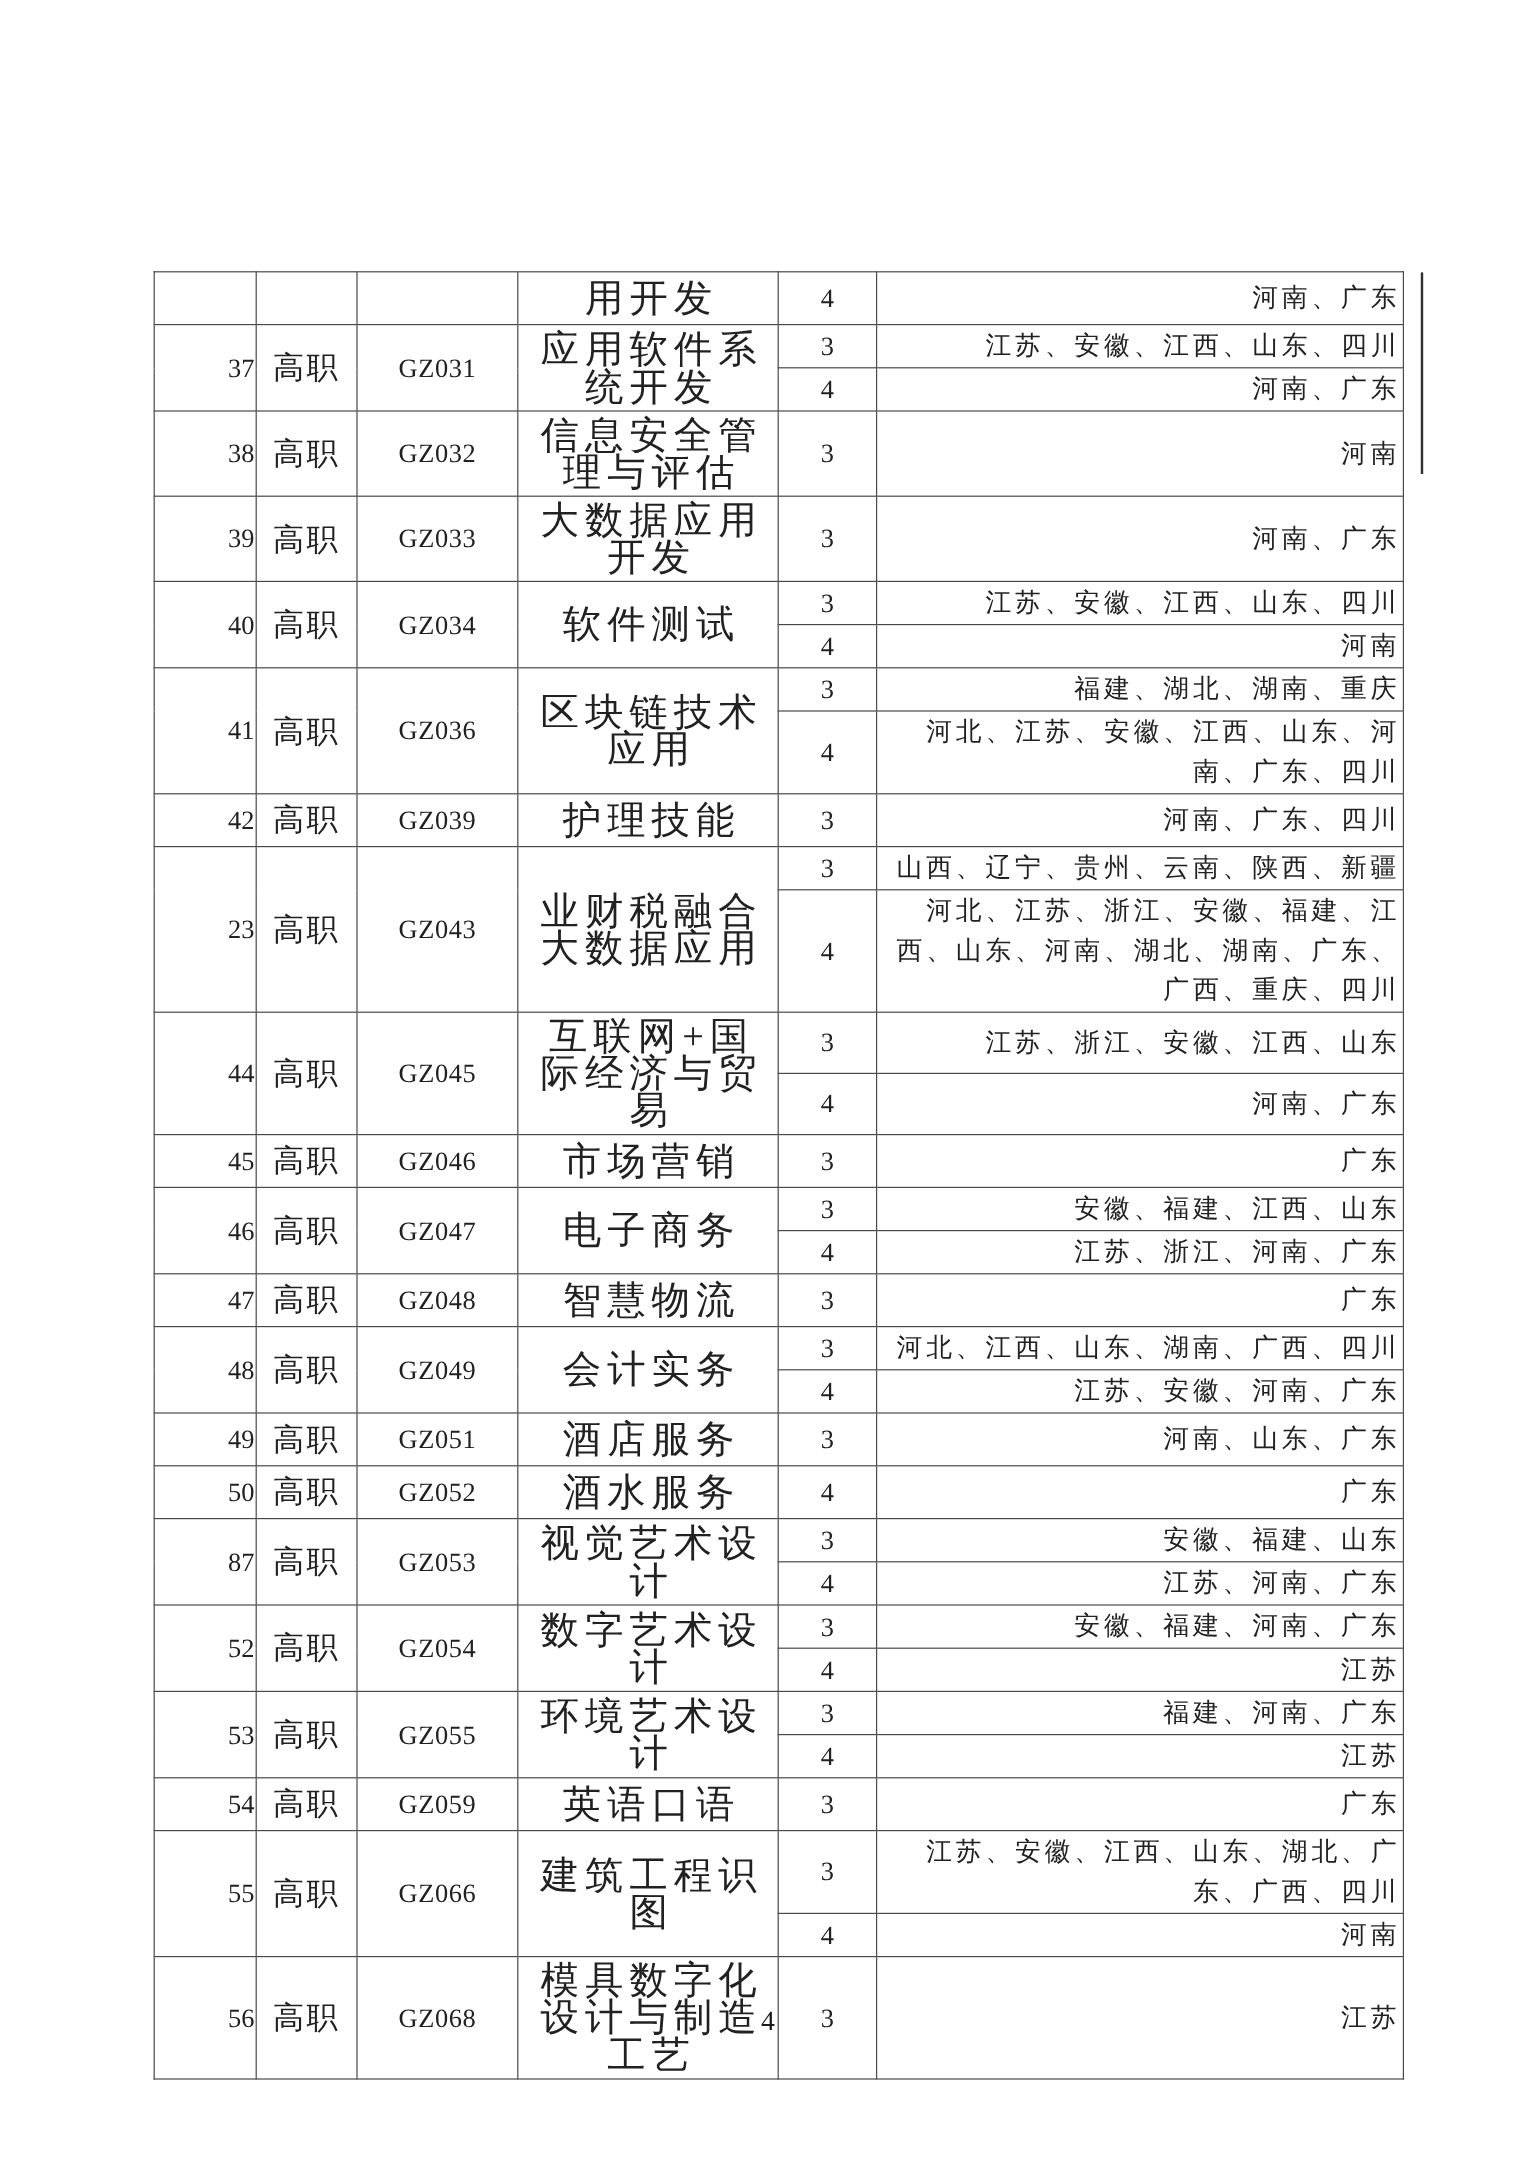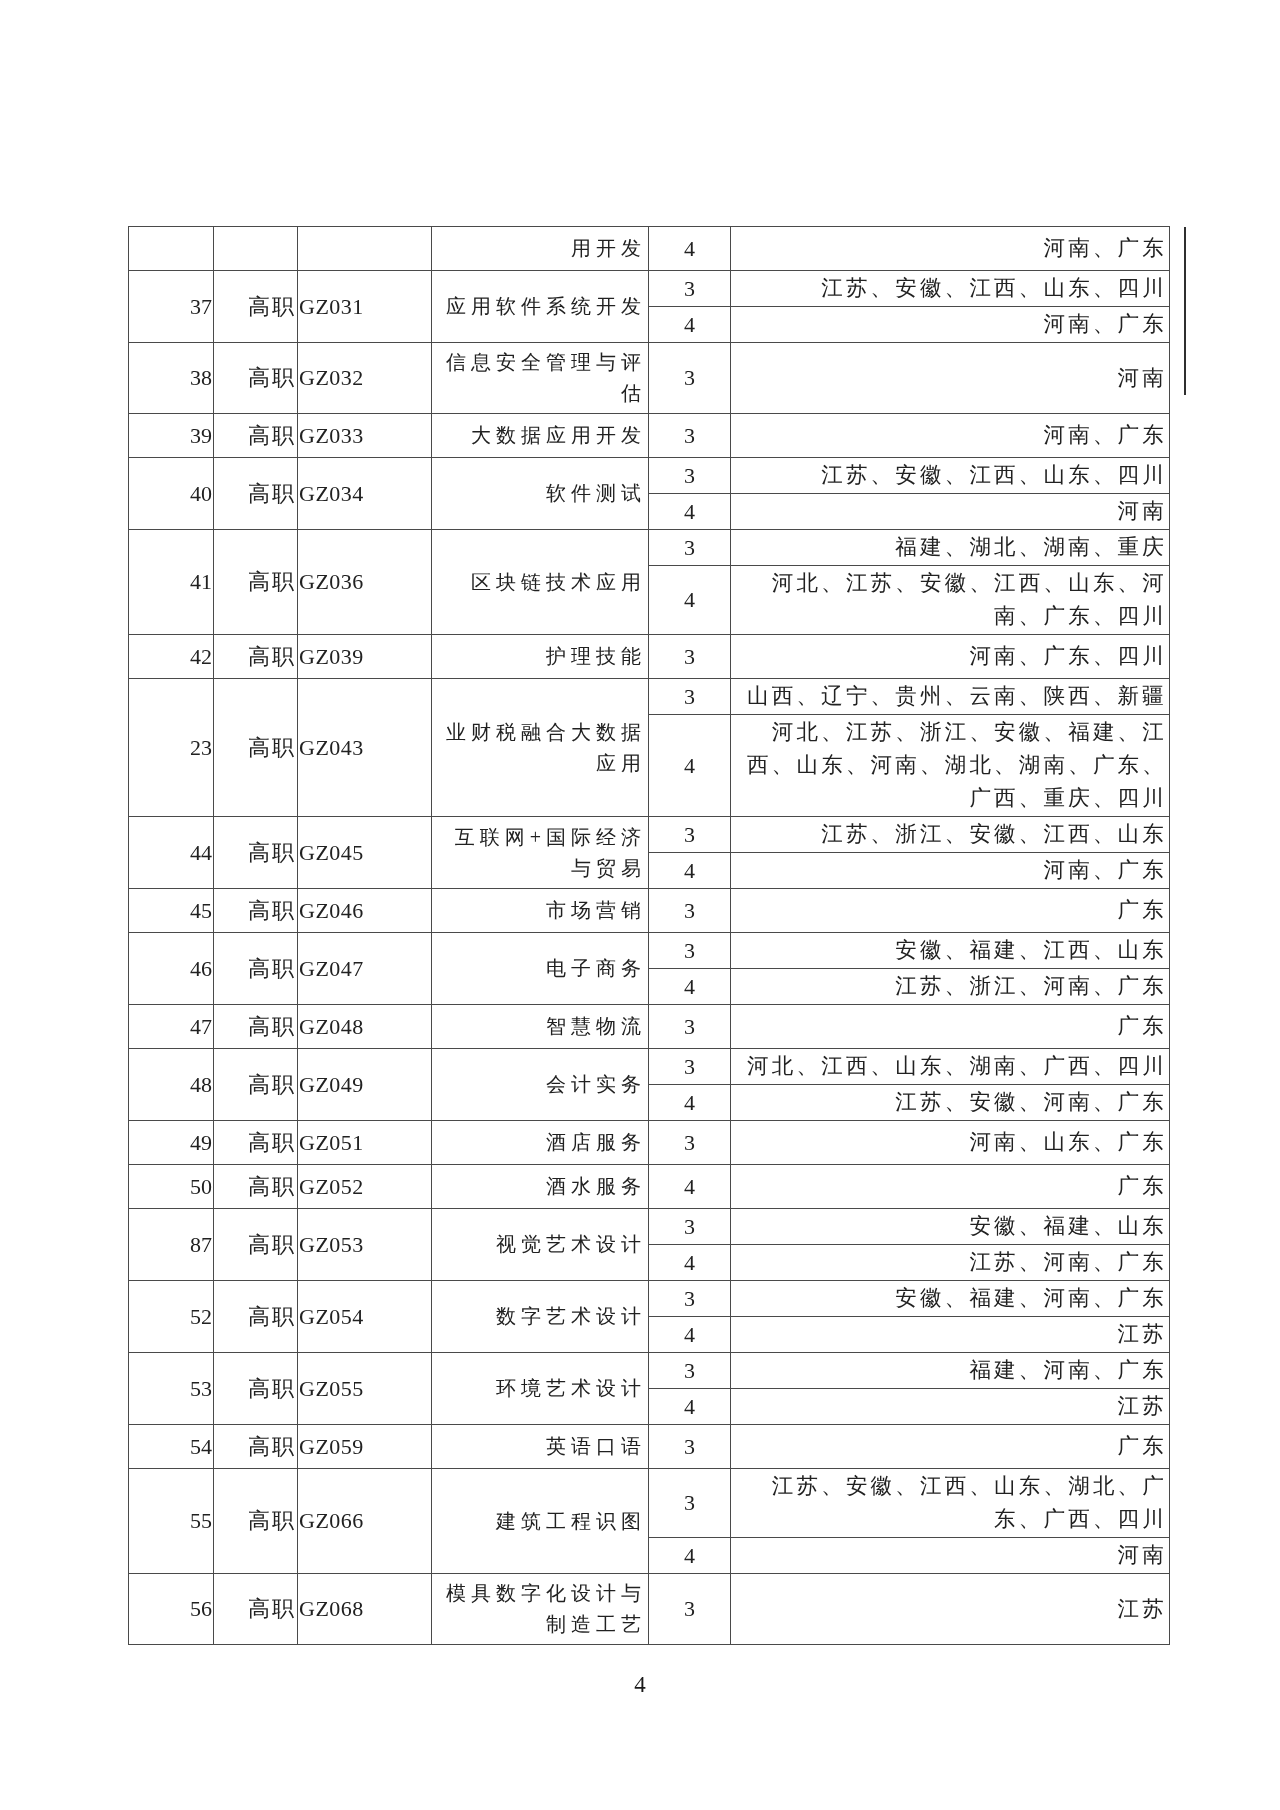--- a/index.html
+++ b/index.html
@@ -17,23 +17,23 @@
     width:1042px;
     border-collapse:collapse;
     table-layout:fixed;
   }
   .doc-table td{
     border:1.5px solid #4a4a4a;
     vertical-align:middle;
     overflow:hidden;
   }
   .c-no   {width:82px; text-align:right;font-size:22px;}
-  .c-cat  {width:81px; text-align:right;font-size:22px;letter-spacing:2px;}
-  .c-code {width:131px;text-align:left;font-size:22px;letter-spacing:0.5px;}
-  .c-name {width:206px;text-align:right;  font-size:20px;letter-spacing:5px;line-height:31px;padding:4px 2px 4px 8px;}
+  .c-cat  {width:81px; text-align:center;font-size:26px;letter-spacing:2px;}
+  .c-code {width:131px;text-align:center;font-size:22px;letter-spacing:0.5px;}
+  .c-name {width:206px;text-align:center;  font-size:32px;letter-spacing:5px;line-height:31px;padding:4px 2px 4px 8px;}
   .c-grp  {width:81px; text-align:center;font-size:22px;padding:1px 0;}
   .c-prov {text-align:right;font-size:21.5px;letter-spacing:3.2px;line-height:33px;padding:1px 2px 1px 8px;}
   tr.single .c-grp,
   tr.single .c-prov{padding-top:5px;padding-bottom:5px;}
   .change-bar{
     position:absolute;
     left:1184px;top:227px;
     width:2px;height:168px;
     background:#2f2f2f;
   }

